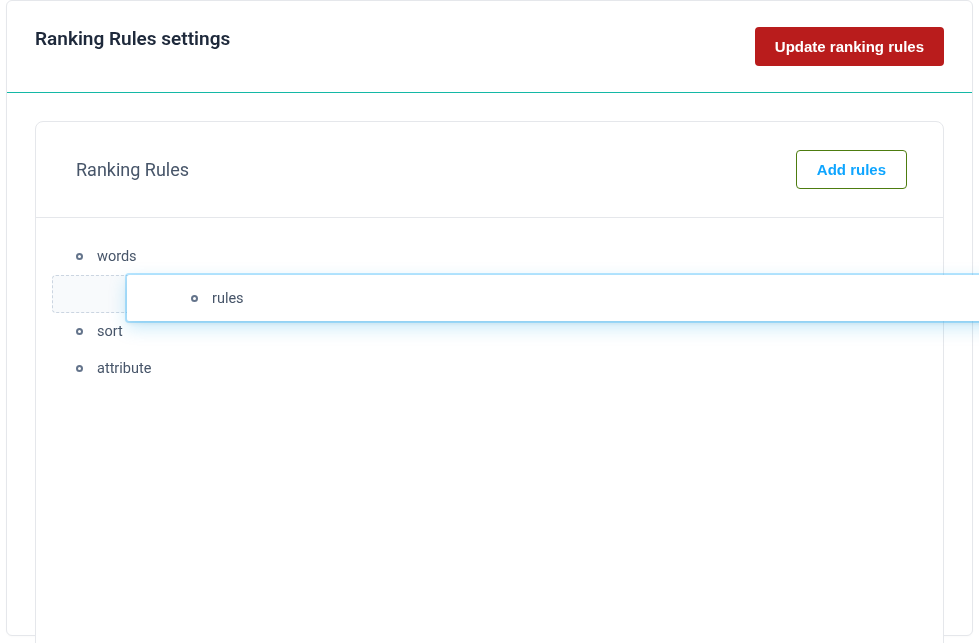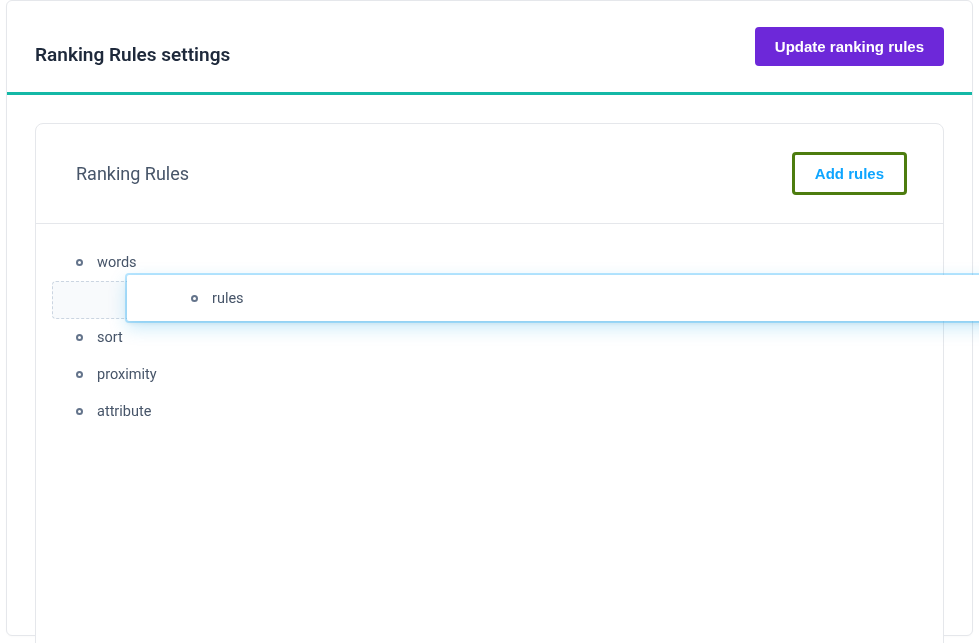--- a/index.html
+++ b/index.html
@@ -18,44 +18,44 @@
     margin: 0 6px 6px 6px;
     border: 1px solid #e5e7eb;
     border-radius: 6px;
     background: #fff;
     box-shadow: 0 1px 2px rgba(0,0,0,0.02);
     height: 636px;
     position: relative;
   }
   .header-row {
     display: flex;
-    align-items: flex-end;
+    align-items: flex-start;
     justify-content: space-between;
     padding: 26px 28px 26px 28px;
-    border-bottom: 3px solid #14b8a6;
+    border-bottom: 1px solid #14b8a6;
   }
   .page-title {
     font-size: 19px;
     font-weight: 600;
     color: #1e293b;
   }
   .btn-primary {
-    background: #6d28d9;
+    background: #b91c1c;
     color: #fff;
     border: none;
     border-radius: 4px;
     padding: 11px 20px;
     font-size: 15px;
     font-weight: 600;
     cursor: pointer;
   }
   .btn-outline {
     background: #fff;
     color: #0ea5ff;
-    border: 3px solid #4d7c0f;
+    border: 1px solid #4d7c0f;
     border-radius: 4px;
     padding: 10px 20px;
     font-size: 15px;
     font-weight: 600;
     cursor: pointer;
   }
   .content-area {
     padding: 28px;
   }
   .inner-card {
@@ -152,24 +152,20 @@
           <span>words</span>
         </div>
 
         <div class="placeholder-row"></div>
 
         <div class="rule-row">
           <span class="bullet"></span>
           <span>sort</span>
         </div>
 
-        <div class="rule-row">
-          <span class="bullet"></span>
-          <span>proximity</span>
-        </div>
 
 
         <div class="rule-row">
           <span class="bullet"></span>
           <span>attribute</span>
         </div>
 
       </div>
 
     </div>

